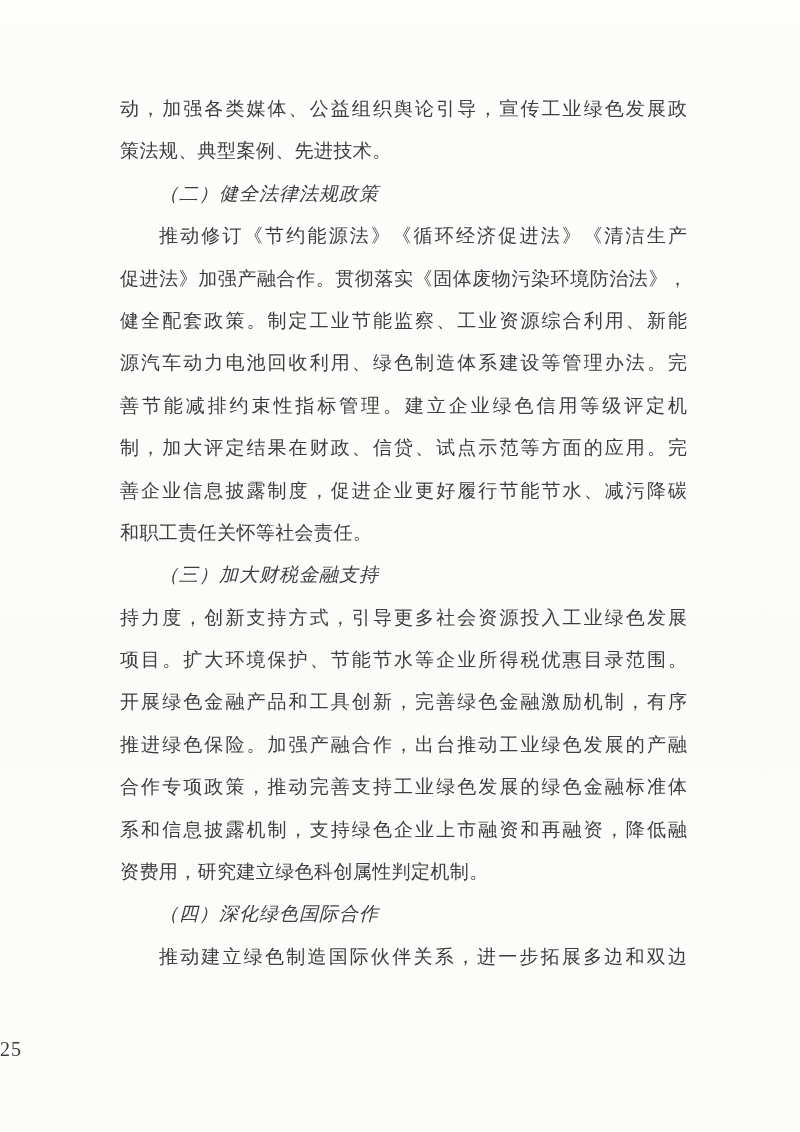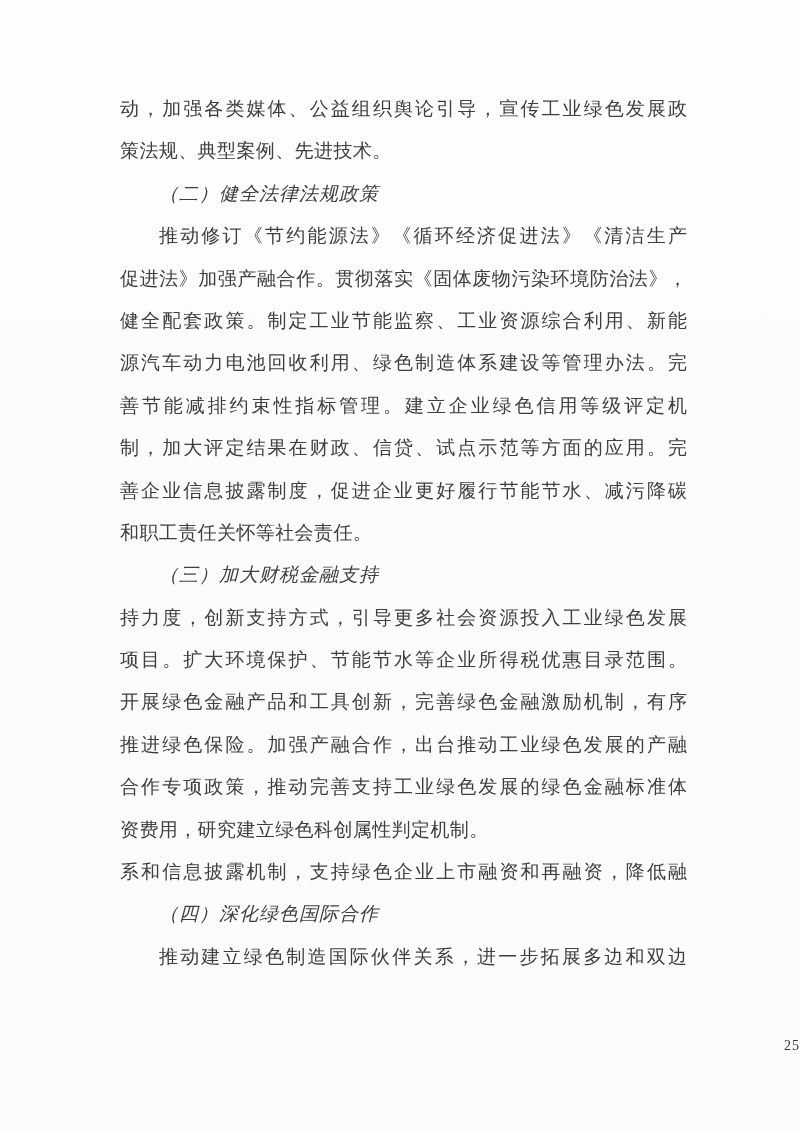--- a/index.html
+++ b/index.html
@@ -51,22 +51,22 @@
     font-weight: 400;
     font-style: italic;
     text-indent: 2.05em;
     letter-spacing: 1px;
   }
   .pagenum {
     position: absolute;
     top: 1038px;
     left: 0;
     width: 800px;
-    text-align: right;
-    font-size: 14px;
+    text-align: left;
+    font-size: 20px;
     letter-spacing: 1px;
     color: #3a3a3a;
   }
 </style>
 </head>
 <body>
 
 <div class="sheet">
 
   <div class="textblock">
@@ -80,21 +80,21 @@
     <div class="ln just">善节能减排约束性指标管理。建立企业绿色信用等级评定机</div>
     <div class="ln just">制，加大评定结果在财政、信贷、试点示范等方面的应用。完</div>
     <div class="ln just">善企业信息披露制度，促进企业更好履行节能节水、减污降碳</div>
     <div class="ln">和职工责任关怀等社会责任。</div>
     <div class="ln head">（三）加大财税金融支持</div>
     <div class="ln just">持力度，创新支持方式，引导更多社会资源投入工业绿色发展</div>
     <div class="ln just">项目。扩大环境保护、节能节水等企业所得税优惠目录范围。</div>
     <div class="ln just">开展绿色金融产品和工具创新，完善绿色金融激励机制，有序</div>
     <div class="ln just">推进绿色保险。加强产融合作，出台推动工业绿色发展的产融</div>
     <div class="ln just">合作专项政策，推动完善支持工业绿色发展的绿色金融标准体</div>
+    <div class="ln just">系和信息披露机制，支持绿色企业上市融资和再融资，降低融</div>
     <div class="ln">资费用，研究建立绿色科创属性判定机制。</div>
-    <div class="ln just">系和信息披露机制，支持绿色企业上市融资和再融资，降低融</div>
     <div class="ln head">（四）深化绿色国际合作</div>
     <div class="ln ind just">推动建立绿色制造国际伙伴关系，进一步拓展多边和双边</div>
   </div>
 
   <div class="pagenum">25</div>
 
 </div>
 
 </body></html>

